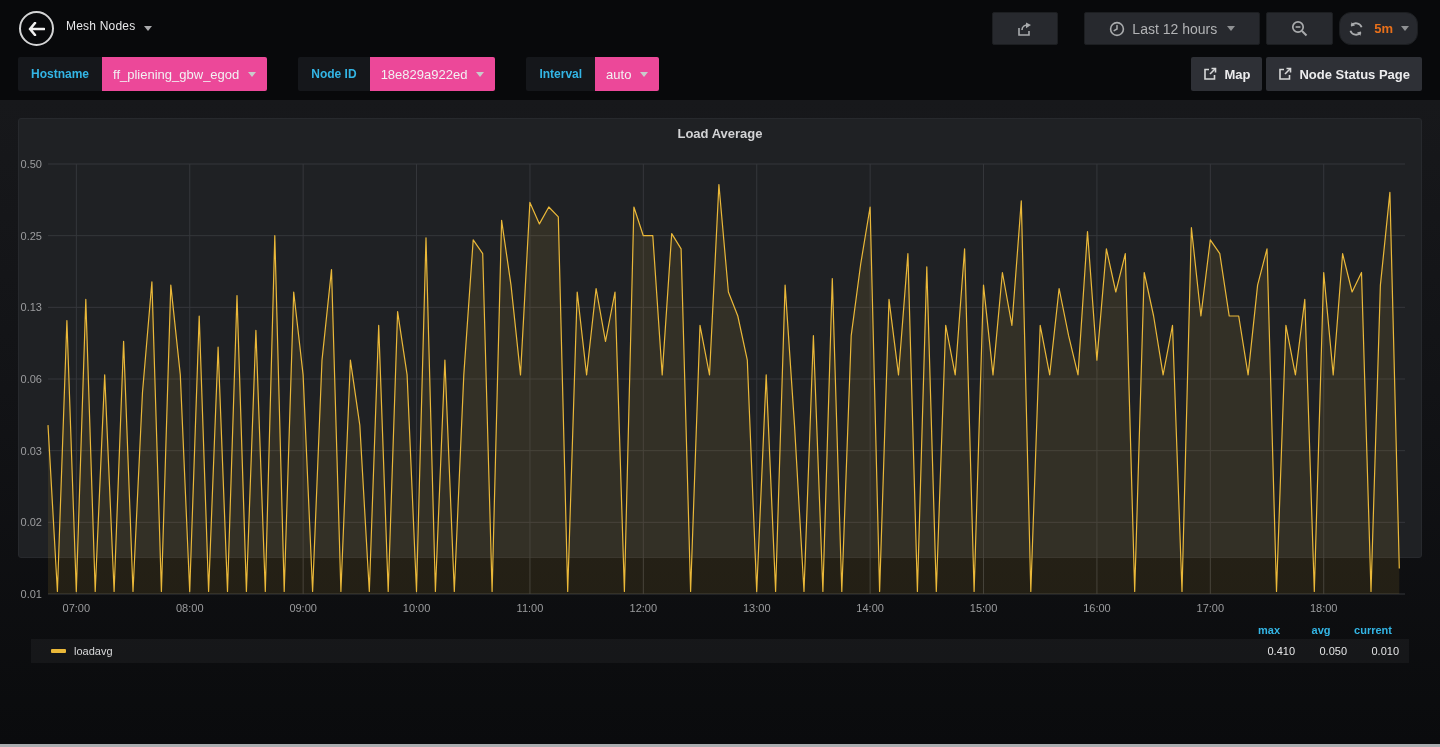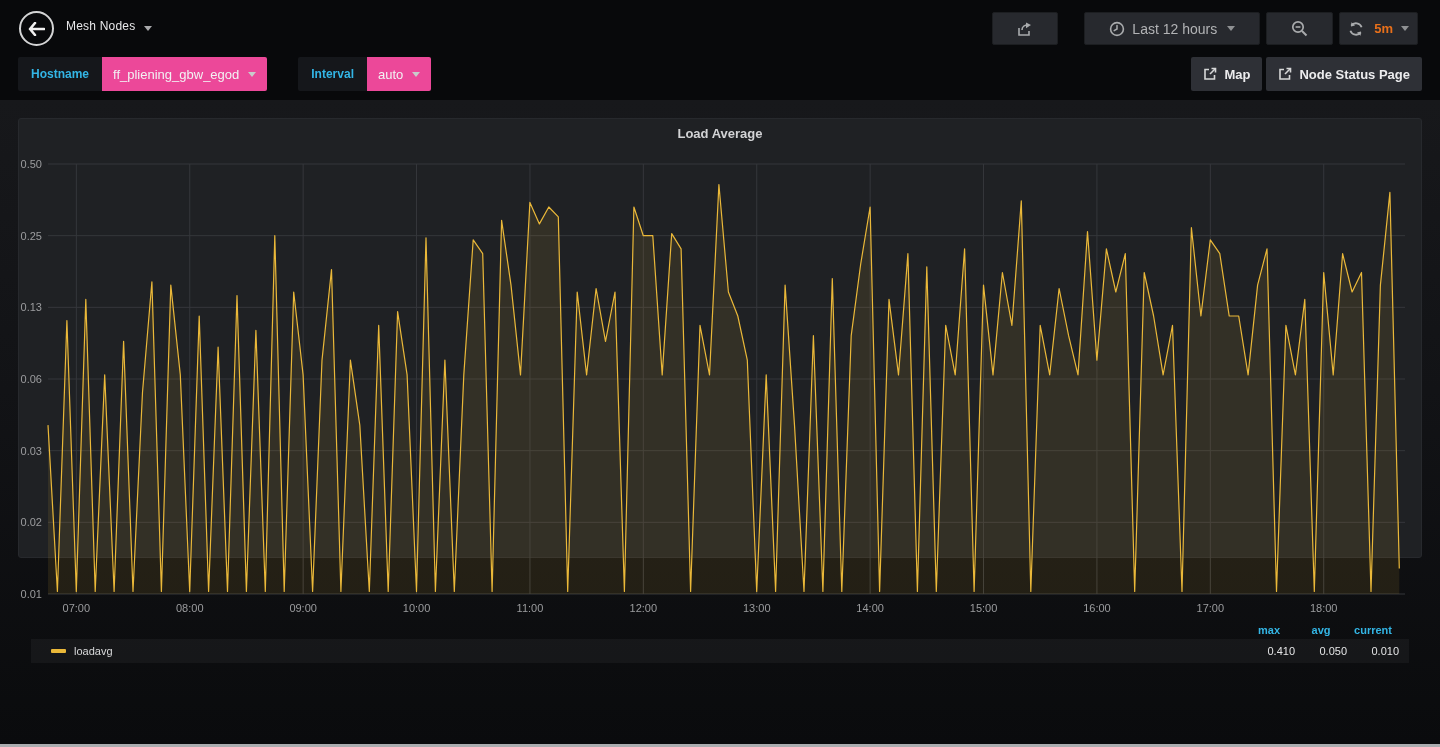--- a/index.html
+++ b/index.html
@@ -19,21 +19,21 @@
   .dash-title-wrap .caret { margin-left:9px; margin-top:4px; border-top-color:#a9aaac; }
 
   .nav-right { position:absolute; right:22px; top:12px; height:33px; display:flex; align-items:stretch; }
   .nav-btn { background:#27292e; border:1px solid #1c1e21; border-radius:2px; color:#b6b7b9;
              display:flex; align-items:center; padding:0 24px; cursor:pointer; font-size:14px; }
   .nav-btn + .nav-btn { margin-left:6px; }
   .share-btn { margin-right:20px; }
   .time-btn .caret { margin-left:10px; }
   .time-label { margin-left:7px; color:#b2b3b5; }
   .refresh-group { display:flex; margin-left:6px; background:#27292e; border:1px solid #1c1e21;
-                   border-radius:2px; }
+                   border-radius:12px; }
   .refresh-seg { display:flex; align-items:center; padding:0 8px; cursor:pointer; }
   .interval-value { color:#e8701a; font-weight:bold; font-size:13px; margin-right:8px; }
 
   
   .submenu { position:absolute; left:0; top:52px; width:1440px; height:48px; background:#08090b; }
   .chips { position:absolute; left:18px; top:5px; display:flex; gap:31px; }
   .chip { display:flex; height:34px; border-radius:2px; overflow:hidden; }
   .chip-label { background:#15171b; color:#33b5e5; font-size:12px; font-weight:bold;
                 display:flex; align-items:center; padding:0 13px; }
   .chip-select { background:#ec4899; color:#f2f2f3; font-size:13px; display:flex; align-items:center;
@@ -132,20 +132,27 @@
     </div>
   </div>
 </div>
 
 <div class="submenu">
   <div class="chips">
     <div class="chip">
       <div class="chip-label">Hostname</div>
       <div class="chip-select">
         <span>ff_pliening_gbw_egod</span>
+        <span class="caret"></span>
+      </div>
+    </div>
+    <div class="chip">
+      <div class="chip-label">Node ID</div>
+      <div class="chip-select">
+        <span>18e829a922ed</span>
         <span class="caret"></span>
       </div>
     </div>
     <div class="chip">
       <div class="chip-label">Interval</div>
       <div class="chip-select">
         <span>auto</span>
         <span class="caret"></span>
       </div>
     </div>

